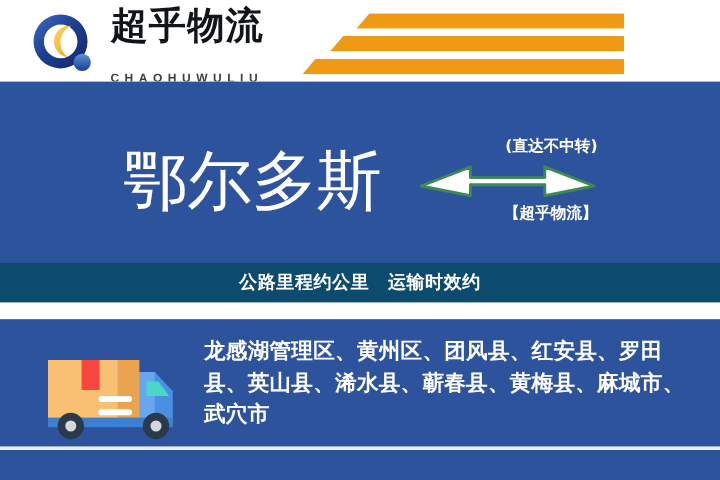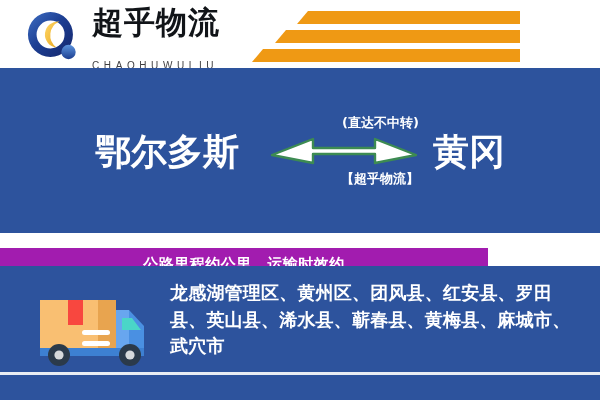--- a/index.html
+++ b/index.html
@@ -51,21 +51,21 @@
     font-family: "DejaVu Sans", "Liberation Sans", sans-serif;
     font-size: 31px;
     font-weight: bold;
     color: #111418;
     line-height: 1.05;
     letter-spacing: 1px;
   }
   #brand-en {
     font-family: "Liberation Sans", sans-serif;
     font-size: 10px;
-    font-weight: normal;
+    font-weight: bold;
     color: #3f3f42;
     letter-spacing: 4.6px;
     margin-top: 21px;
   }
 
   
   #stripes {
     position: absolute;
     right: 0; top: 0;
     width: 270px; height: 66px;
@@ -94,22 +94,22 @@
   #route-row {
     position: absolute;
     left: 0; top: 0;
     width: 600px; height: 165px;
     display: flex;
     align-items: center;
     justify-content: center;
   }
   .city-name {
     font-family: "DejaVu Serif", "Liberation Serif", serif;
-    font-size: 36px;
-    font-weight: bold;
+    font-size: 54px;
+    font-weight: normal;
     color: #ffffff;
     letter-spacing: 0px;
     white-space: nowrap;
     line-height: 1;
   }
   #origin-city { margin-right: 12px; }
   #dest-city   { margin-left: 14px; }
 
   #arrow-block {
     position: relative;
@@ -129,23 +129,23 @@
     white-space: nowrap;
     line-height: 1;
   }
   #arrow-caption-top { margin-bottom: 4px; }
   #arrow-caption-bottom { margin-top: 5px; }
   #arrow-graphic { width: 150px; height: 34px; display: block; }
 
   
   #info-bar {
     position: absolute;
-    left: 0; top: 248px;
-    width: 488px; height: 33px;
-    background: #a21caf;
+    left: 0; top: 219px;
+    width: 600px; height: 33px;
+    background: #0c4a6e;
     display: flex;
     align-items: center;
     justify-content: center;
   }
   #info-bar-text {
     font-family: "DejaVu Sans", "Liberation Sans", sans-serif;
     font-size: 15px;
     font-weight: bold;
     color: #ffffff;
     white-space: pre;
@@ -236,21 +236,20 @@
       <div id="arrow-block">
         <div class="arrow-caption" id="arrow-caption-top">(直达不中转)</div>
 
         <svg id="arrow-graphic" viewBox="0 0 150 34">
           <polygon points="3,22 44,6 44,15 106,15 106,6 147,22 106,30 106,21 44,21 44,30" fill="#ffffff" stroke="#3d8b52" stroke-width="2.4" stroke-linejoin="round"></polygon>
         </svg>
 
         <div class="arrow-caption" id="arrow-caption-bottom">【超乎物流】</div>
       </div>
 
-      <div class="city-name" id="dest-city">黄冈</div>
     </div>
   </div>
 
   <div id="info-bar">
     <div id="info-bar-text">公路里程约公里　运输时效约</div>
   </div>
 
   <div id="coverage-panel">
 
     <div id="truck-illustration">

